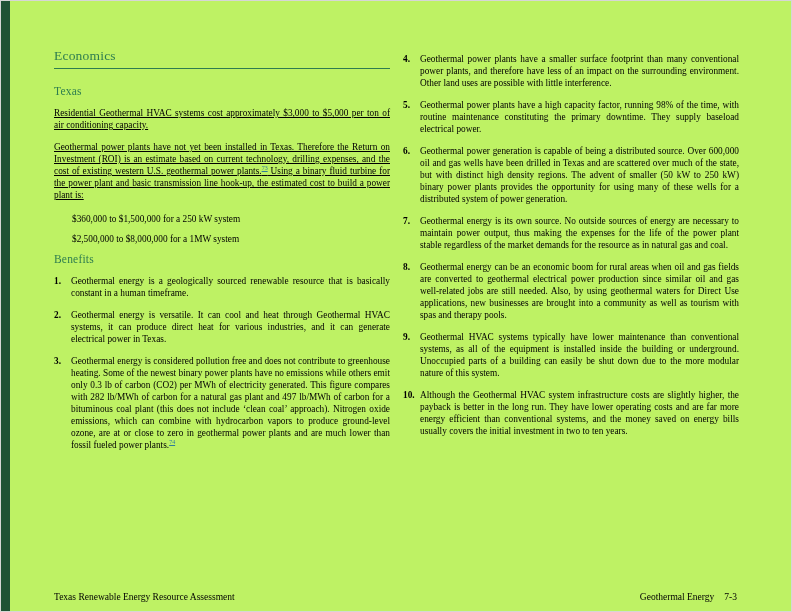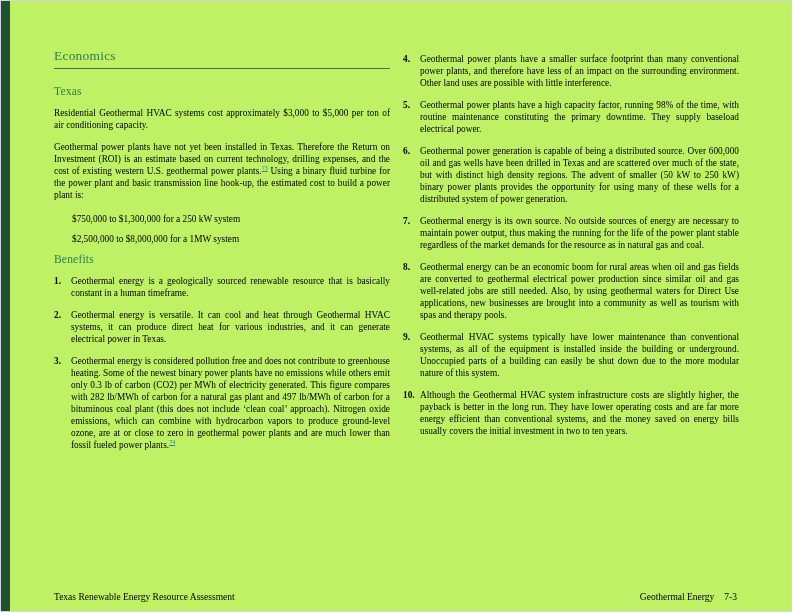--- a/index.html
+++ b/index.html
@@ -56,20 +56,21 @@
     font-weight: normal;
     color: #2e7d4f;
     margin: 0 0 9px 0;
     letter-spacing: 0.2px;
   }
   .h2-benefits { margin-top: 2px; }
 
   p.body {
     margin: 0 0 10px 0;
     text-align: justify;
+    text-decoration: underline;
   }
   p.para2 { margin-bottom: 12px; }
 
   p.cost-line {
     margin: 0 0 8px 18px;
     text-align: left;
   }
 
   .benefit {
     display: flex;
@@ -120,21 +121,21 @@
   <div class="col col-left">
     <div class="h1">Economics</div>
     <div class="rule"></div>
 
     <div class="h2">Texas</div>
 
     <p class="body">Residential Geothermal HVAC systems cost approximately $3,000 to $5,000 per ton of air conditioning capacity.</p>
 
     <p class="body para2"><span>Geothermal power plants have not yet been installed in Texas. Therefore the Return on Investment (ROI) is an estimate based on current technology, drilling expenses, and the cost of existing western U.S. geothermal power plants.</span><sup class="ref">73</sup><span> Using a binary fluid turbine for the power plant and basic transmission line hook-up, the estimated cost to build a power plant is:</span></p>
 
-    <p class="cost-line">$750,000 to $1,300,000 for a 250 kW system</p>
+    <p class="cost-line">$360,000 to $1,500,000 for a 250 kW system</p>
     <p class="cost-line">$2,500,000 to $8,000,000 for a 1MW system</p>
 
     <div class="h2 h2-benefits">Benefits</div>
 
     <div class="benefit">
       <span class="num">1.</span>
       <span class="txt">Geothermal energy is a geologically sourced renewable resource that is basically constant in a human timeframe.</span>
     </div>
 
     <div class="benefit">
@@ -159,21 +160,21 @@
       <span class="txt">Geothermal power plants have a high capacity factor, running 98% of the time, with routine maintenance constituting the primary downtime. They supply baseload electrical power.</span>
     </div>
 
     <div class="benefit">
       <span class="num">6.</span>
       <span class="txt">Geothermal power generation is capable of being a distributed source. Over 600,000 oil and gas wells have been drilled in Texas and are scattered over much of the state, but with distinct high density regions. The advent of smaller (50 kW to 250 kW) binary power plants provides the opportunity for using many of these wells for a distributed system of power generation.</span>
     </div>
 
     <div class="benefit">
       <span class="num">7.</span>
-      <span class="txt">Geothermal energy is its own source. No outside sources of energy are necessary to maintain power output, thus making the running for the life of the power plant stable regardless of the market demands for the resource as in natural gas and coal.</span>
+      <span class="txt">Geothermal energy is its own source. No outside sources of energy are necessary to maintain power output, thus making the expenses for the life of the power plant stable regardless of the market demands for the resource as in natural gas and coal.</span>
     </div>
 
     <div class="benefit">
       <span class="num">8.</span>
       <span class="txt">Geothermal energy can be an economic boom for rural areas when oil and gas fields are converted to geothermal electrical power production since similar oil and gas well-related jobs are still needed. Also, by using geothermal waters for Direct Use applications, new businesses are brought into a community as well as tourism with spas and therapy pools.</span>
     </div>
 
     <div class="benefit">
       <span class="num">9.</span>
       <span class="txt">Geothermal HVAC systems typically have lower maintenance than conventional systems, as all of the equipment is installed inside the building or underground. Unoccupied parts of a building can easily be shut down due to the more modular nature of this system.</span>

